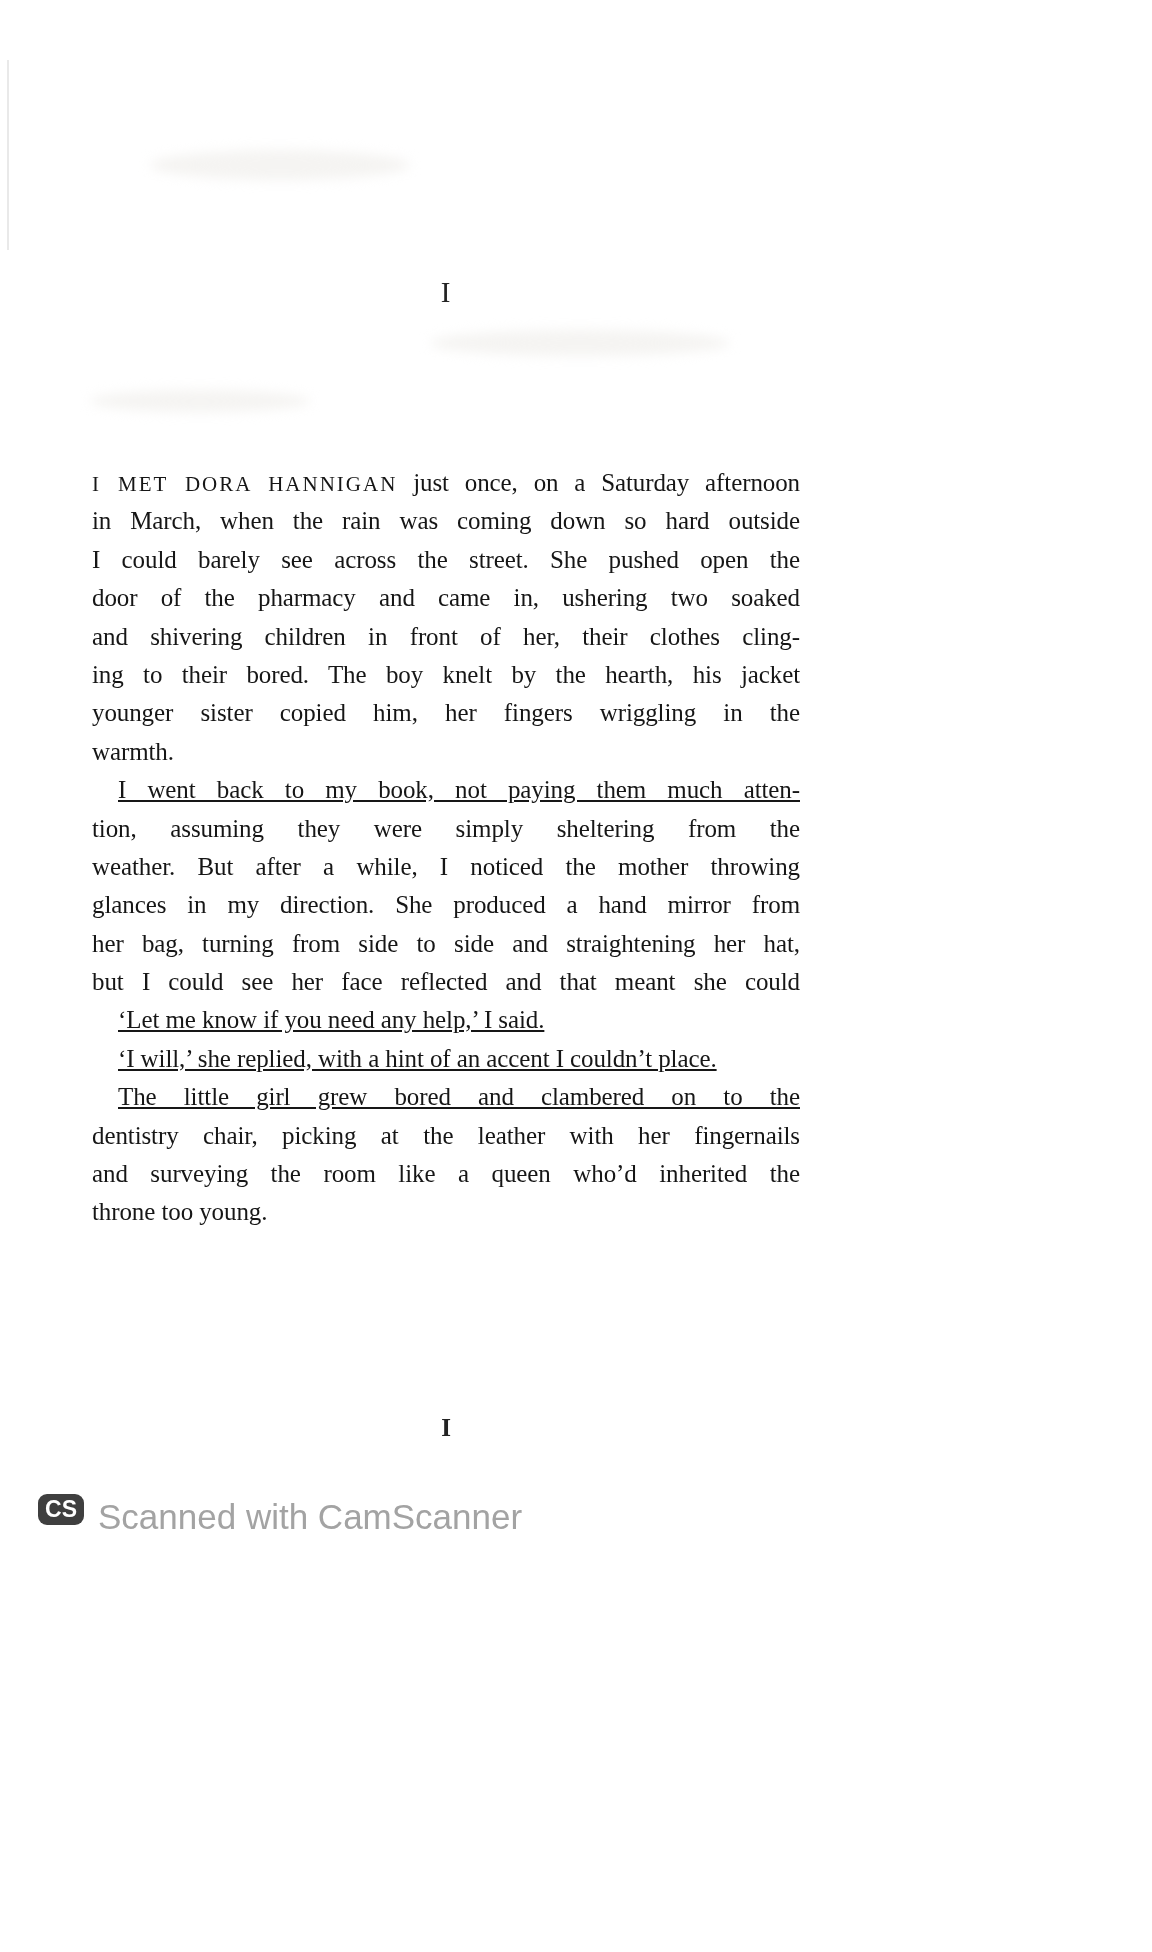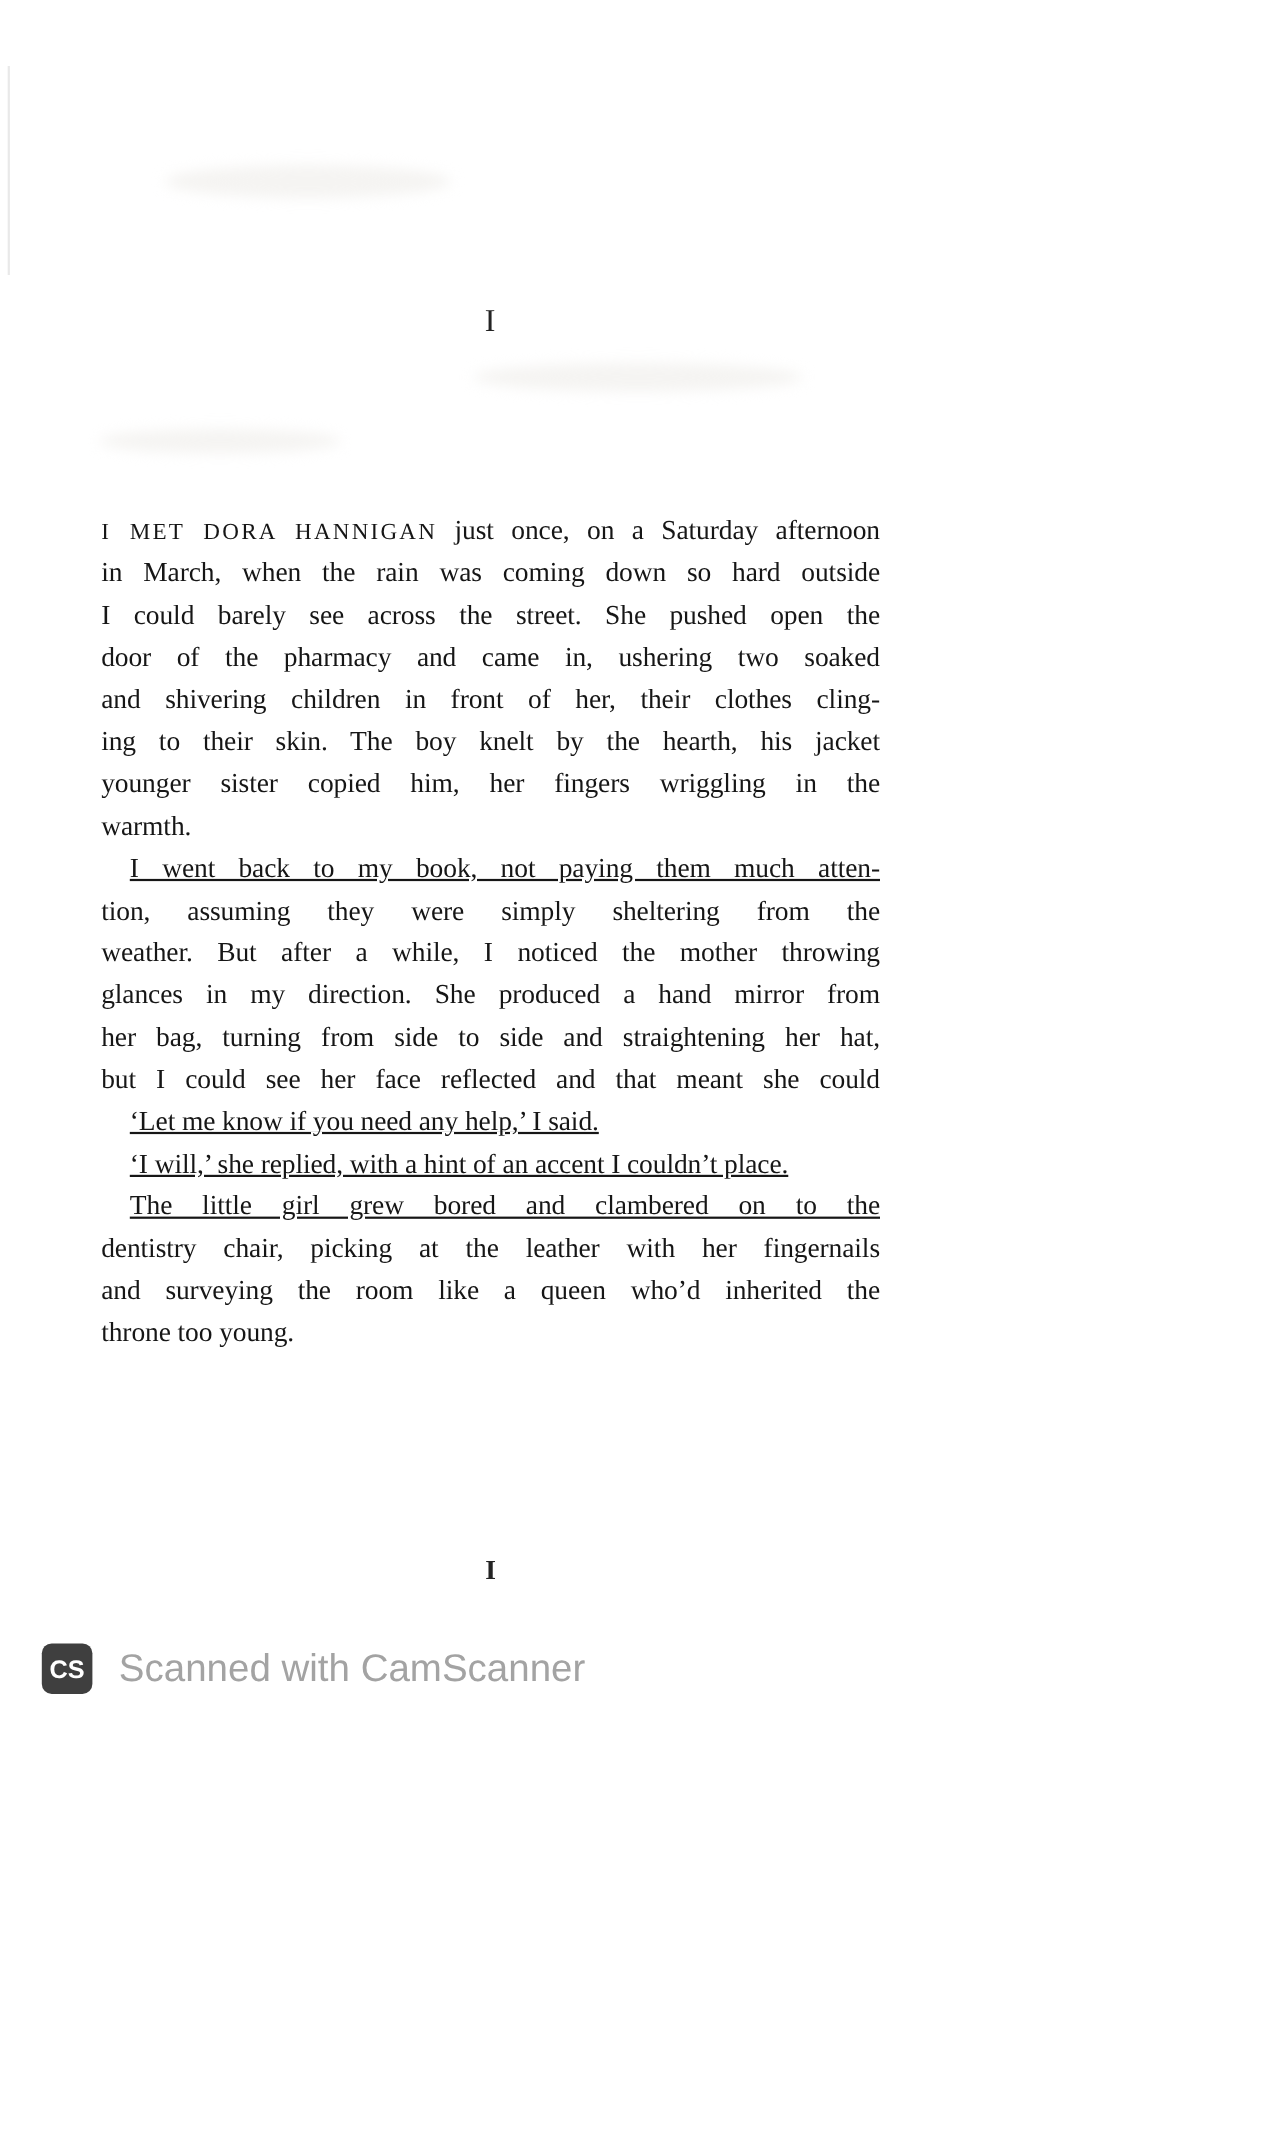--- a/index.html
+++ b/index.html
@@ -93,34 +93,34 @@
     top: 1490px;
     width: 1152px;
     height: 62px;
     background: #ffffff;
   }
   .cs-logo {
     position: absolute;
     left: 38px;
     top: 4px;
     width: 46px;
-    height: 46px;
+    height: 31px;
     background: #3f3f3f;
     border-radius: 9px;
     color: #ffffff;
     font-family: "Liberation Sans", sans-serif;
     font-weight: bold;
     font-size: 23px;
     display: flex;
     align-items: center;
     justify-content: center;
   }
   .watermark {
     position: absolute;
-    left: 108px;
+    left: 98px;
     top: 7px;
     font-family: "Liberation Sans", sans-serif;
     font-size: 35px;
     color: #a3a3a3;
   }
 </style>
 </head>
 <body>
 
 <div>
@@ -133,21 +133,21 @@
   <div class="chapter-heading">I</div>
 
   <div class="text-block">
 
     <div class="para">
       <div class="line"><span class="smallcaps">I MET DORA HANNIGAN</span><span> just once, on a Saturday afternoon</span></div>
       <div class="line">in March, when the rain was coming down so hard outside</div>
       <div class="line">I could barely see across the street. She pushed open the</div>
       <div class="line">door of the pharmacy and came in, ushering two soaked</div>
       <div class="line">and shivering children in front of her, their clothes cling-</div>
-      <div class="line">ing to their skin. The boy knelt by the hearth, his jacket</div>
+      <div class="line">ing to their bored. The boy knelt by the hearth, his jacket</div>
       <div class="line">younger sister copied him, her fingers wriggling in the</div>
       <div class="line last">warmth.</div>
     </div>
 
     <div class="para">
       <div class="line indent">I went back to my book, not paying them much atten-</div>
       <div class="line">tion, assuming they were simply sheltering from the</div>
       <div class="line">weather. But after a while, I noticed the mother throwing</div>
       <div class="line">glances in my direction. She produced a hand mirror from</div>
       <div class="line">her bag, turning from side to side and straightening her hat,</div>

